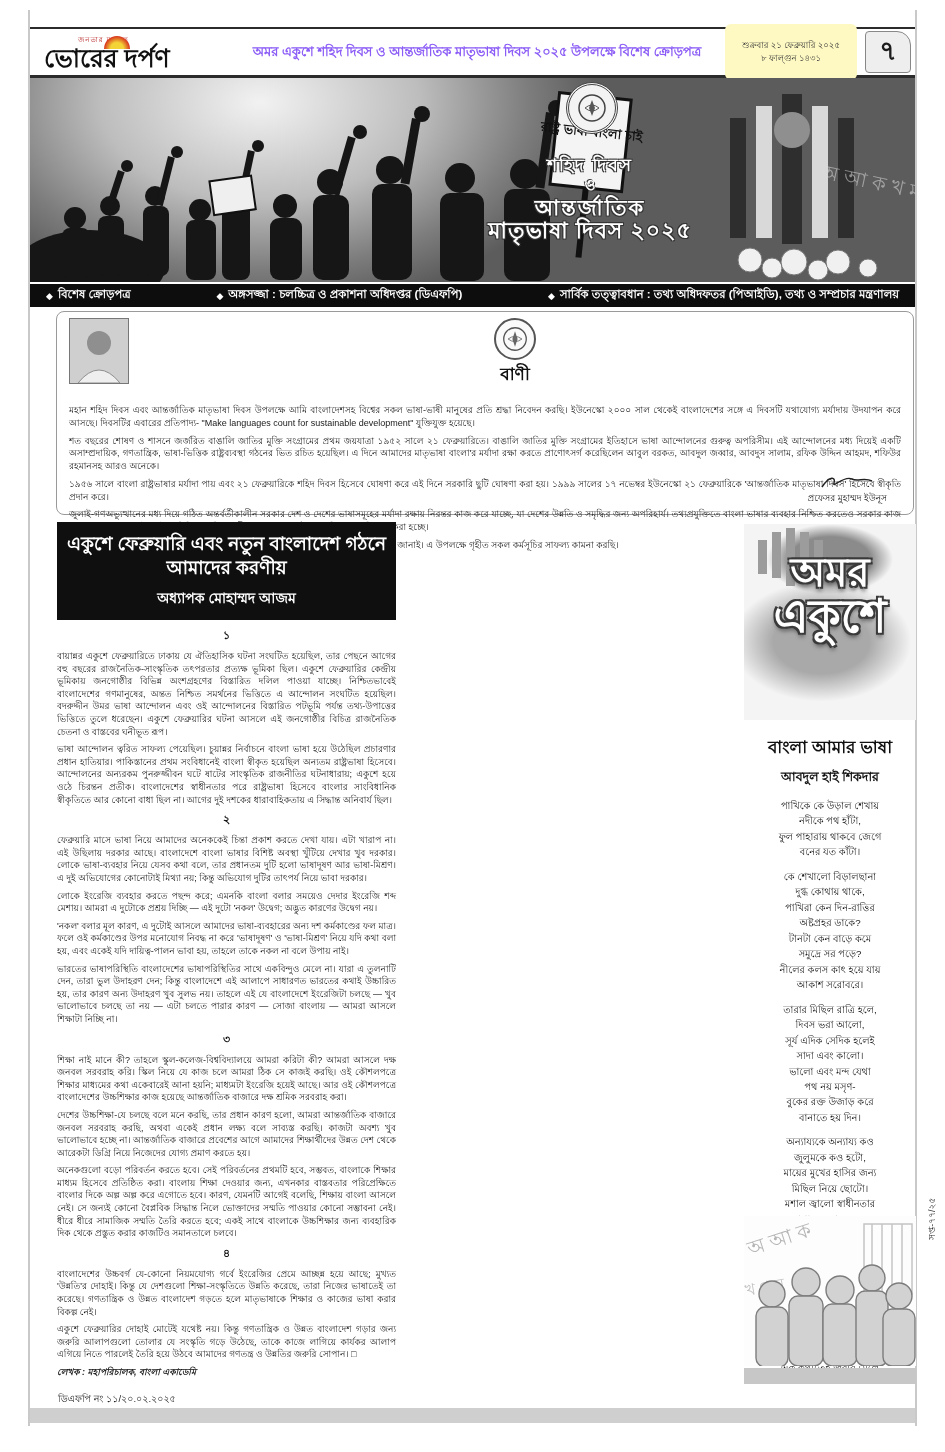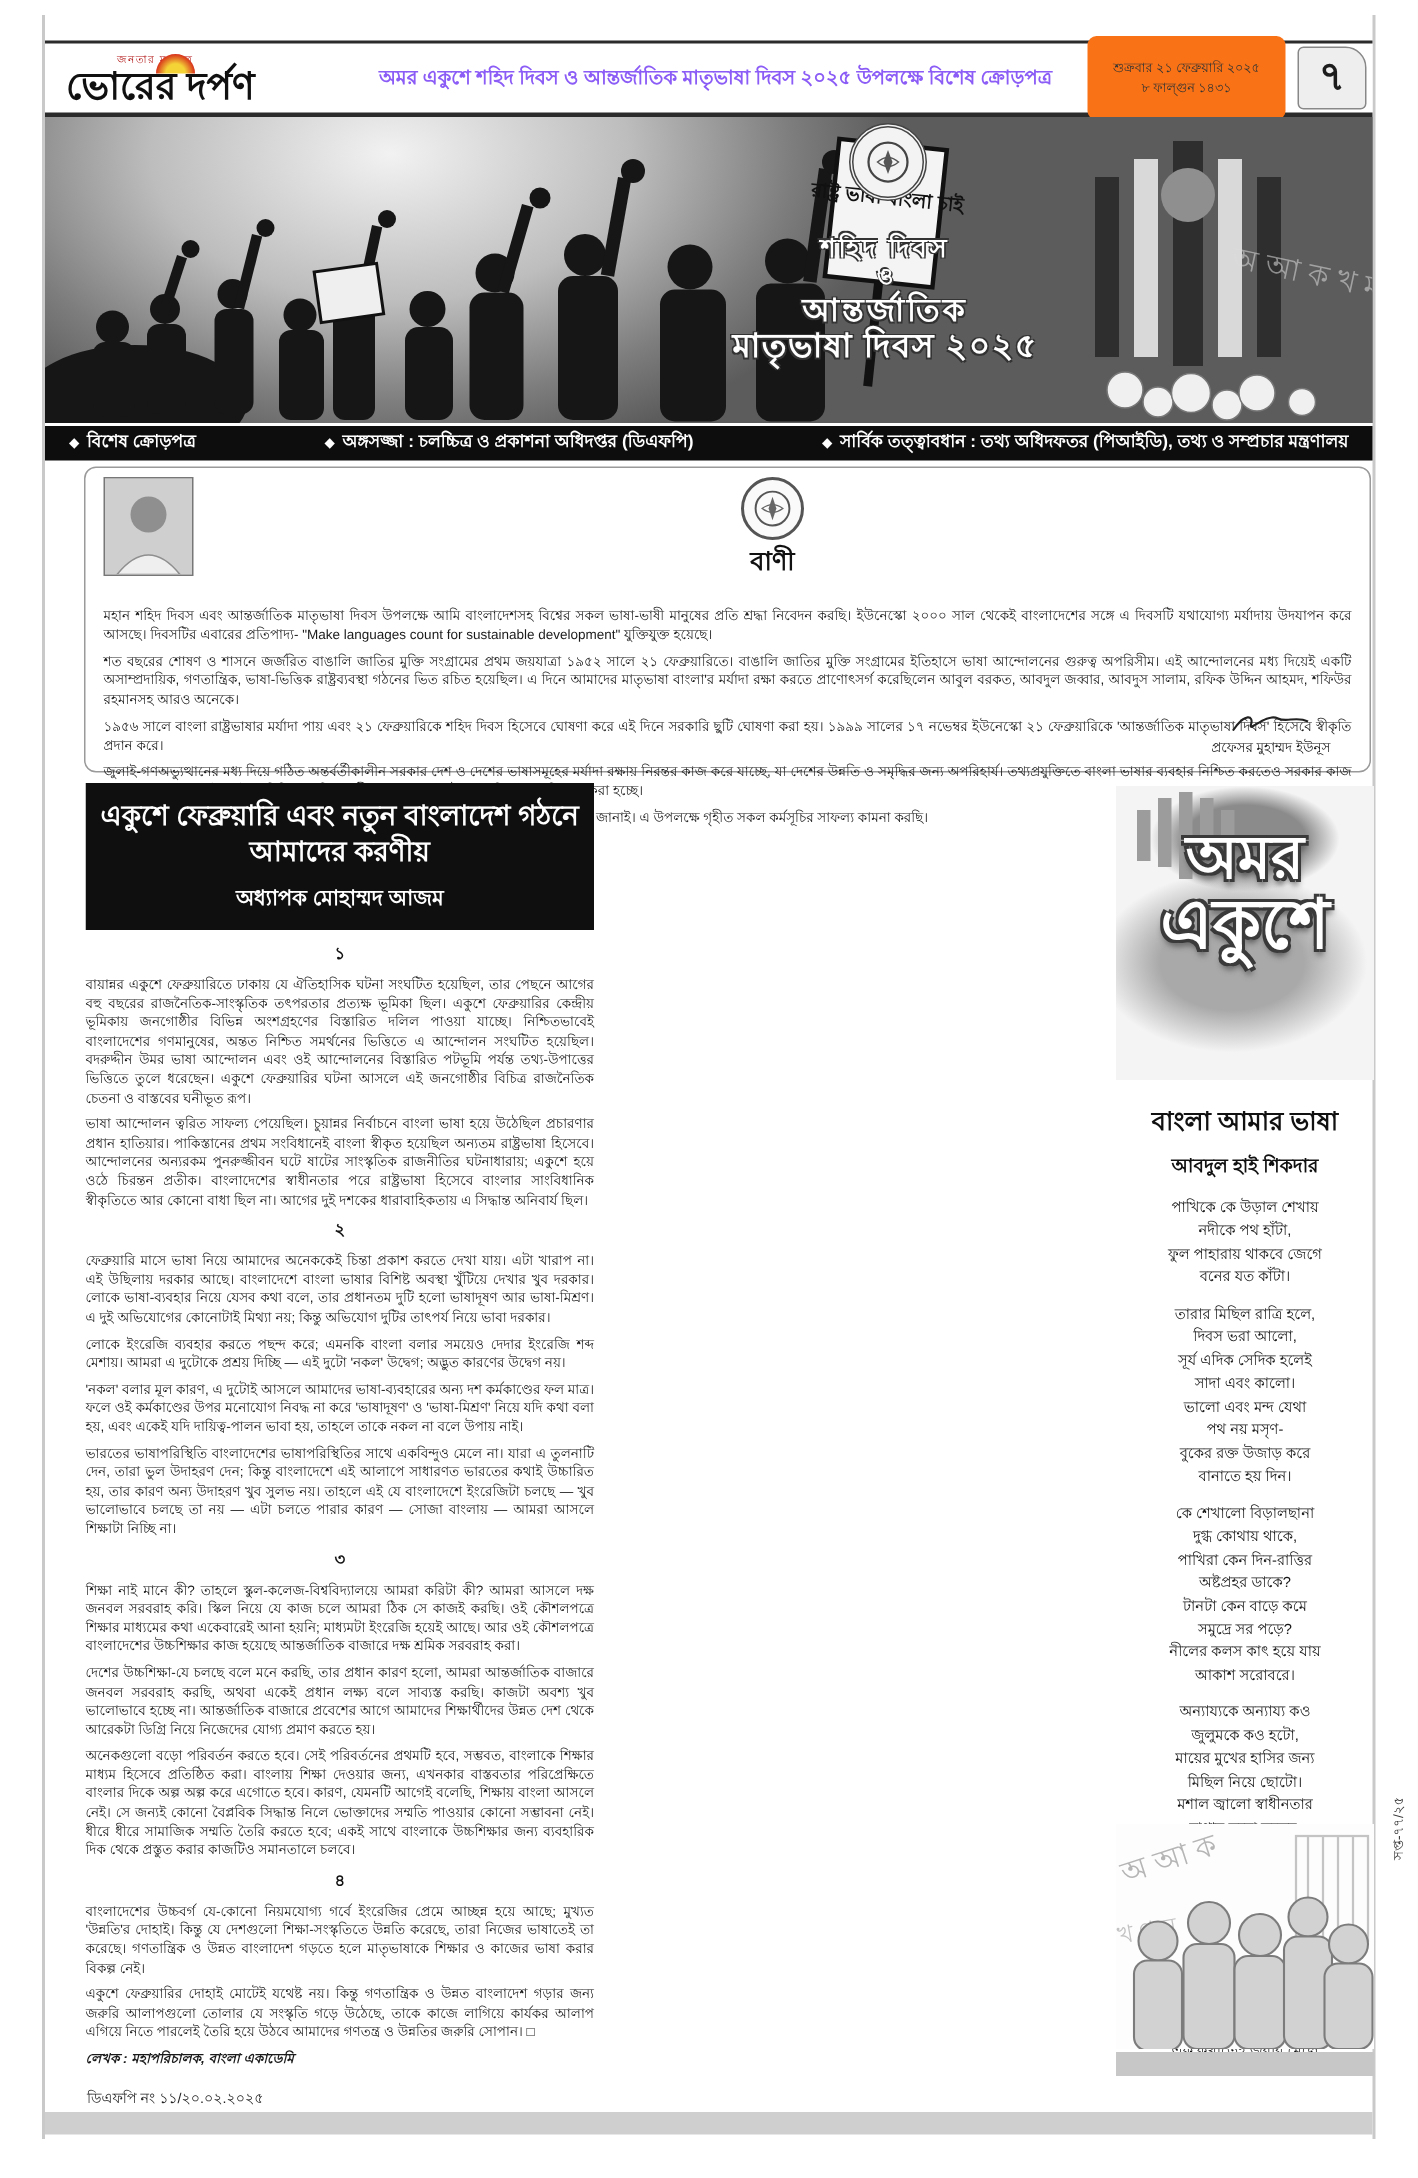--- a/index.html
+++ b/index.html
@@ -12,21 +12,21 @@
   
   .header{position:absolute;left:30px;top:27px;width:885px;height:46px;background:#fff;
           border-top:2px solid #2b2b2b;border-bottom:3px solid #2b2b2b;
           display:flex;align-items:center;}
   .masthead{width:185px;position:relative;padding-left:14px;}
   .masthead .tagline{font-size:7px;color:#b11313;letter-spacing:1px;margin-left:34px;}
   .masthead .mtitle{font-size:25px;font-weight:bold;color:#101010;line-height:1;}
   .sun{position:absolute;left:74px;top:2px;width:26px;height:13px;border-radius:13px 13px 0 0;
        background:radial-gradient(circle at 50% 100%, #f4d337 0 35%, #d8341c 70%);}
   .htitle{flex:1;text-align:center;font-size:13px;font-weight:bold;color:#8b5cf6;}
-  .hdate{width:120px;background:#f97316;border-radius:6px;padding:15px 6px;font-size:8.5px;
+  .hdate{width:120px;background:#fef9c3;border-radius:6px;padding:15px 6px;font-size:8.5px;
          text-align:center;color:#333;line-height:1.5;}
   .hpage{width:44px;height:40px;margin:0 4px 0 8px;border:1px solid #888;border-radius:4px 14px 4px 4px;
          background:#eee;display:flex;align-items:center;justify-content:center;
          font-size:27px;font-weight:bold;color:#1c1c1c;}
 
   
   .banner{position:absolute;left:30px;top:78px;width:885px;height:204px;overflow:hidden;
           background:
             radial-gradient(ellipse 420px 260px at 26% 12%, #f2f2f2 0%, #bdbdbd 38%, #7d7d7d 64%, #5c5c5c 80%),
             #565656;}
@@ -300,38 +300,38 @@
     <div class="poem-title">বাংলা আমার ভাষা</div>
     <div class="poet">আবদুল হাই শিকদার</div>
     <div class="poem" id="poem">
         <div class="stanza">
           <div>পাখিকে কে উড়াল শেখায়</div>
           <div>নদীকে পথ হাঁটা,</div>
           <div>ফুল পাহারায় থাকবে জেগে</div>
           <div>বনের যত কাঁটা।</div>
         </div>
         <div class="stanza">
+          <div>কে শেখালো বিড়ালছানা</div>
+          <div>দুগ্ধ কোথায় থাকে,</div>
+          <div>পাখিরা কেন দিন-রাত্তির</div>
+          <div>অষ্টপ্রহর ডাকে?</div>
+          <div>টানটা কেন বাড়ে কমে</div>
+          <div>সমুদ্রে সর পড়ে?</div>
+          <div>নীলের কলস কাৎ হয়ে যায়</div>
+          <div>আকাশ সরোবরে।</div>
+        </div>
+        <div class="stanza">
           <div>তারার মিছিল রাত্রি হলে,</div>
           <div>দিবস ভরা আলো,</div>
           <div>সূর্য এদিক সেদিক হলেই</div>
           <div>সাদা এবং কালো।</div>
           <div>ভালো এবং মন্দ যেথা</div>
           <div>পথ নয় মসৃণ-</div>
           <div>বুকের রক্ত উজাড় করে</div>
           <div>বানাতে হয় দিন।</div>
-        </div>
-        <div class="stanza">
-          <div>কে শেখালো বিড়ালছানা</div>
-          <div>দুগ্ধ কোথায় থাকে,</div>
-          <div>পাখিরা কেন দিন-রাত্তির</div>
-          <div>অষ্টপ্রহর ডাকে?</div>
-          <div>টানটা কেন বাড়ে কমে</div>
-          <div>সমুদ্রে সর পড়ে?</div>
-          <div>নীলের কলস কাৎ হয়ে যায়</div>
-          <div>আকাশ সরোবরে।</div>
         </div>
         <div class="stanza">
           <div>অন্যায্যকে অন্যায্য কও</div>
           <div>জুলুমকে কও হটো,</div>
           <div>মায়ের মুখের হাসির জন্য</div>
           <div>মিছিল নিয়ে ছোটো।</div>
           <div>মশাল জ্বালো স্বাধীনতার</div>
           <div>বাগান করো ফুলের,</div>
           <div>দেশের জন্য প্রাণ বলিদান</div>
           <div>সত্যিকারের সুখের।</div>

